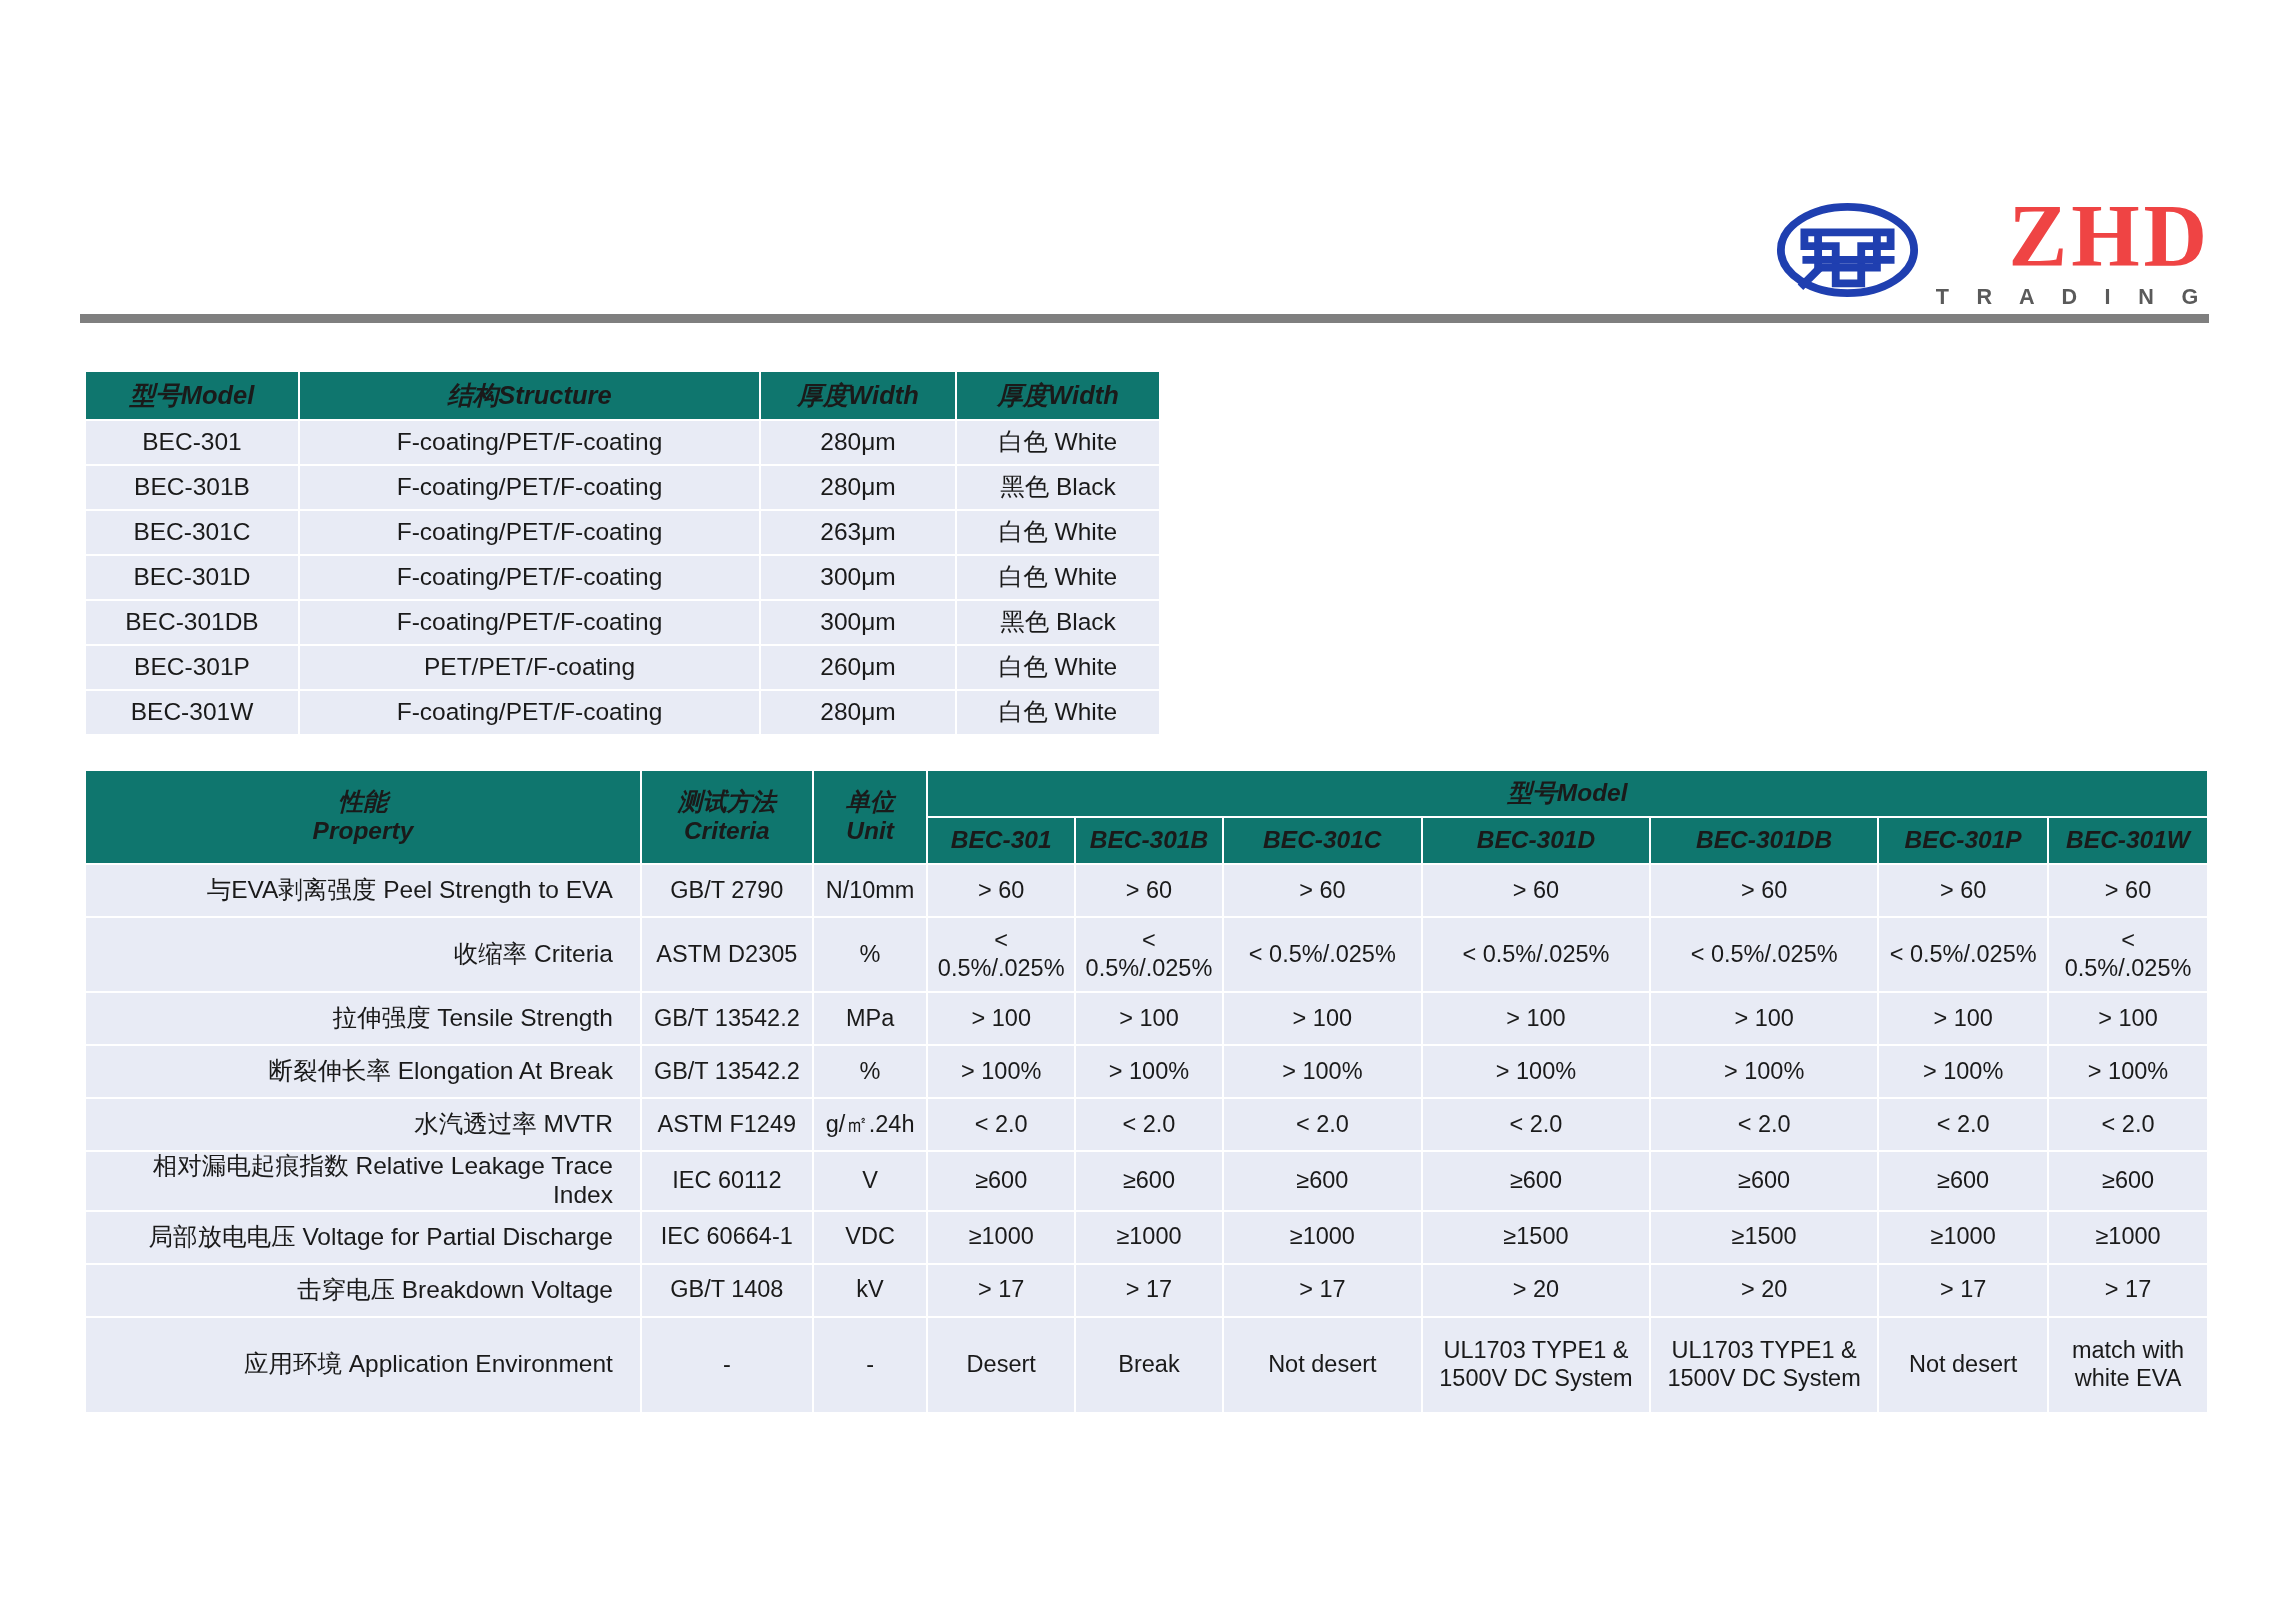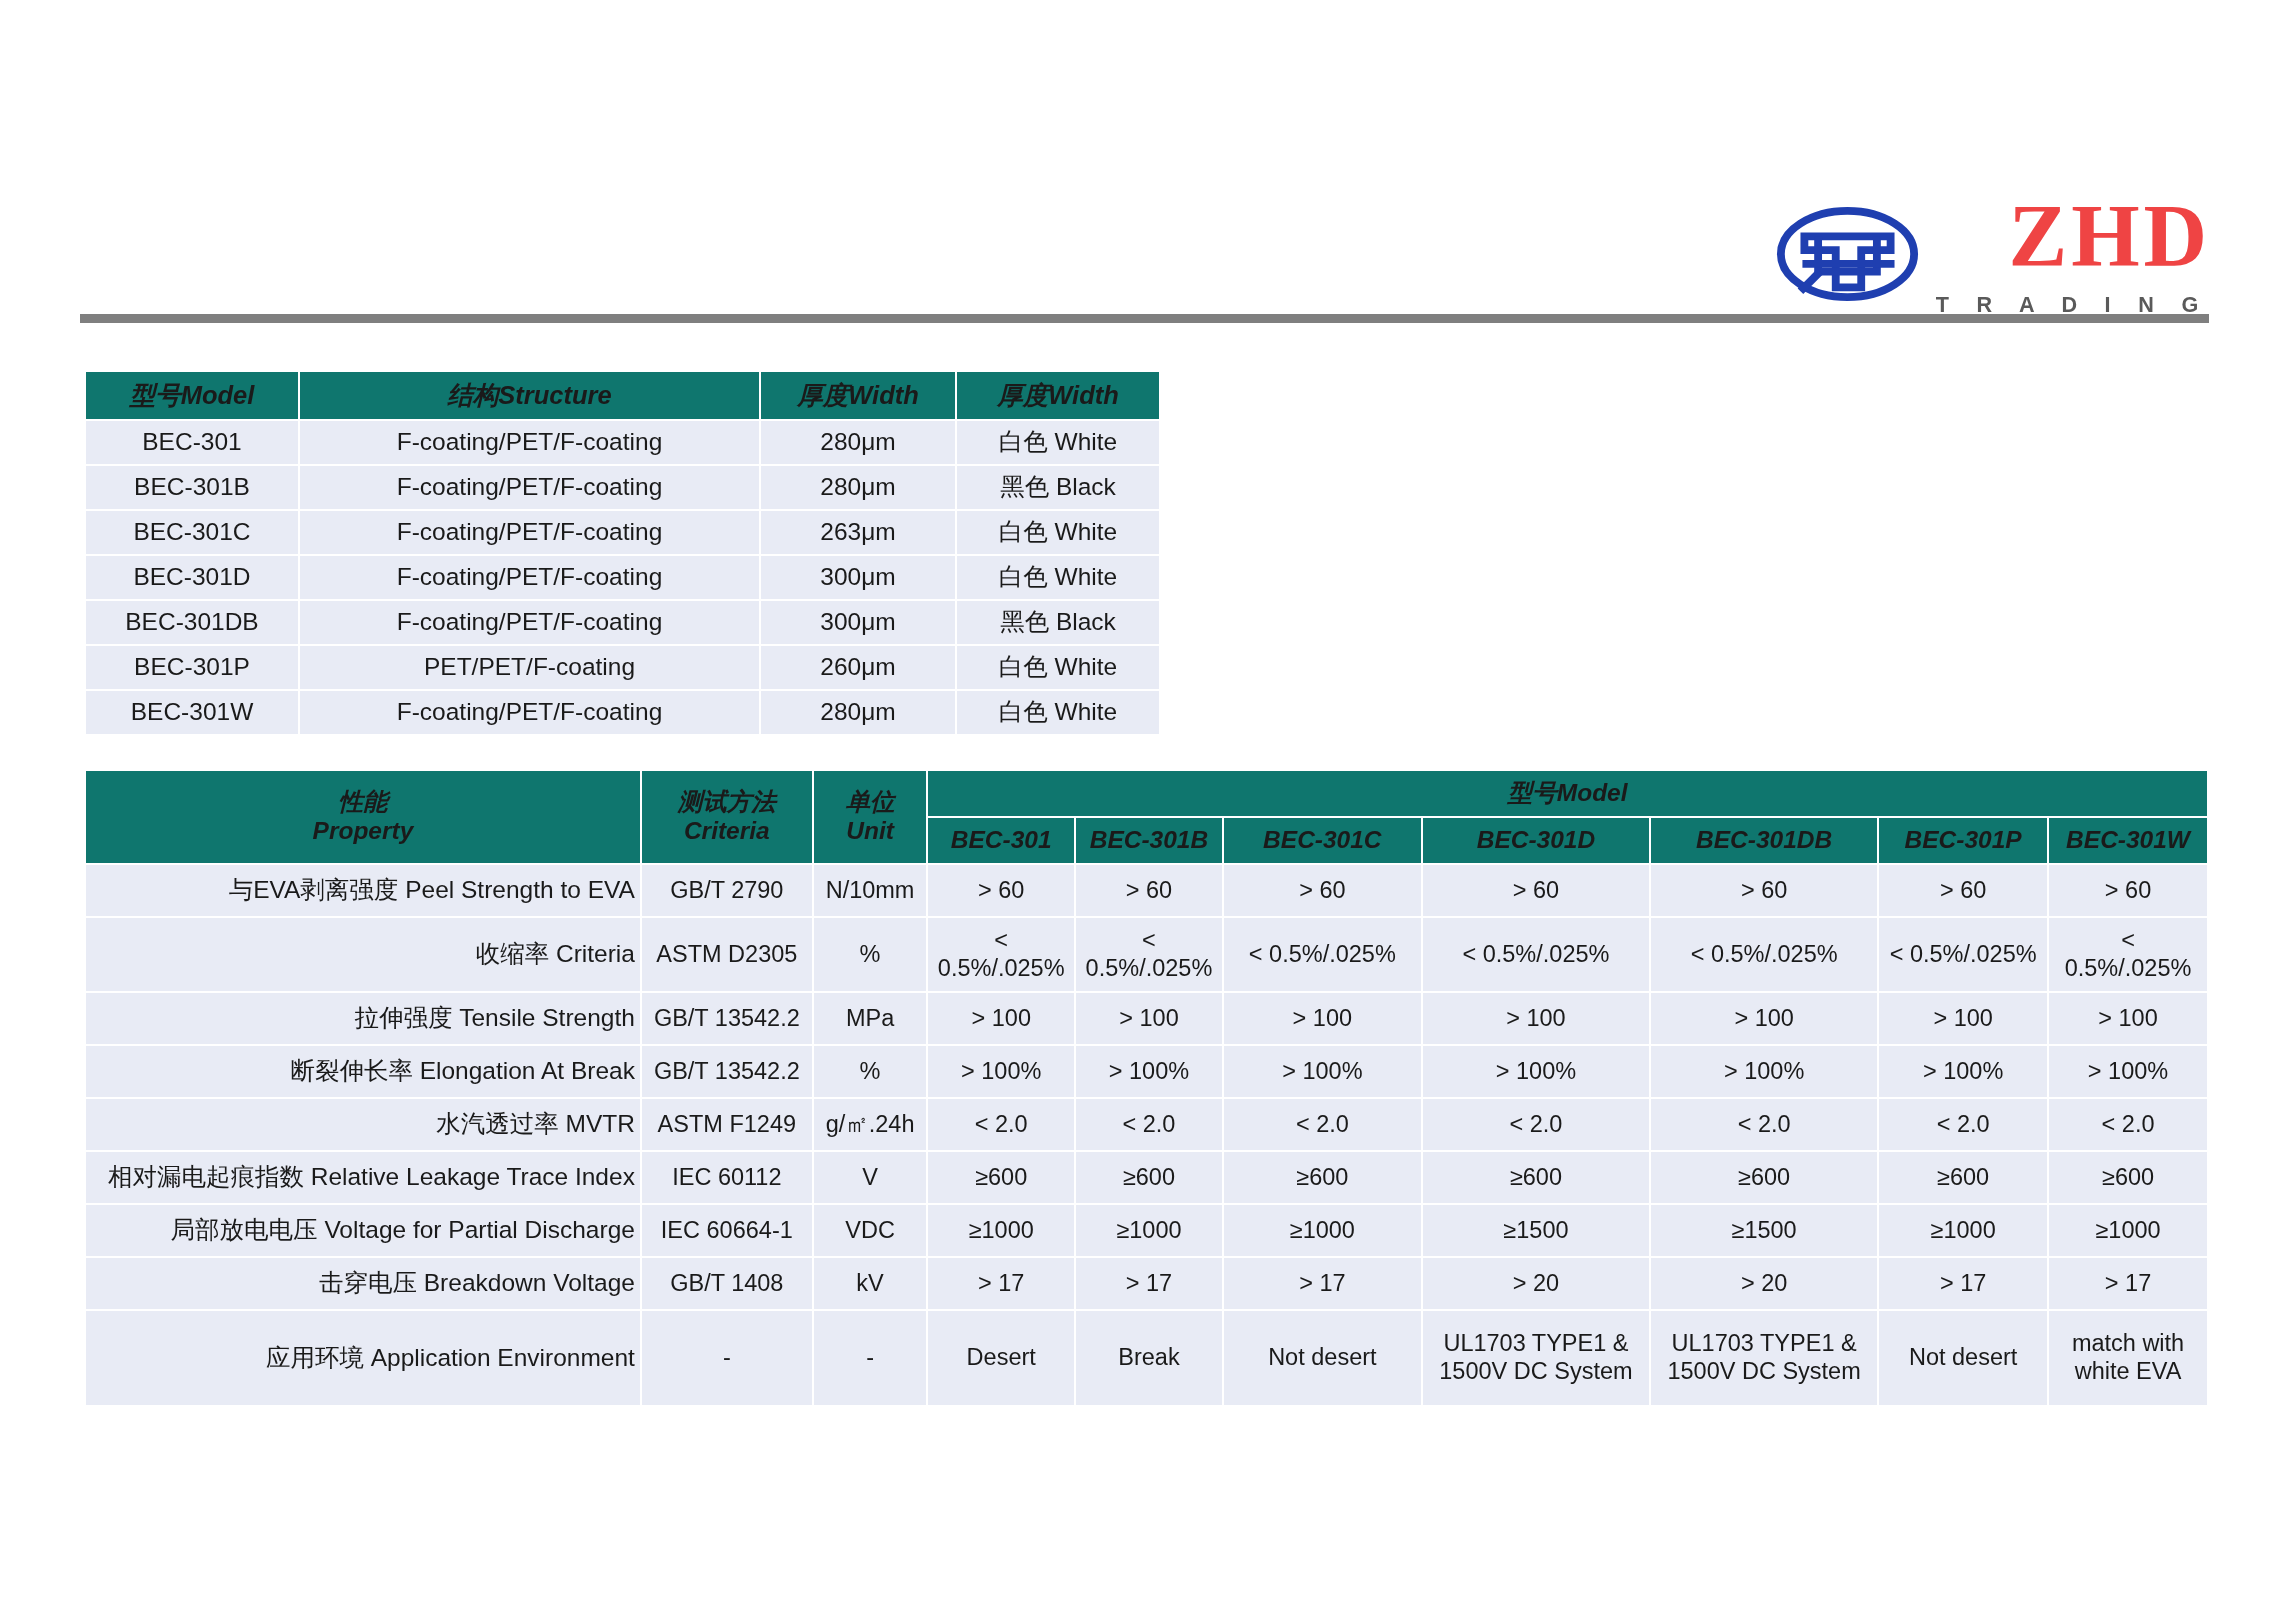--- a/index.html
+++ b/index.html
@@ -49,21 +49,21 @@
     font-size: 88px;
     letter-spacing: 3.9px;
     color: #ef4444;
   }
   .logo-sub {
     font-family: "Liberation Sans", sans-serif;
     font-weight: bold;
     font-size: 21.6px;
     letter-spacing: 10.8px;
     color: #5a5a5a;
-    margin-top: 14px;
+    margin-top: 6px;
     margin-right: 2px;
   }
   .header-rule {
     position: absolute;
     left: 80px;
     top: 314px;
     width: 2129px;
     height: 8.8px;
     background: #7f7f7f;
   }
@@ -112,21 +112,21 @@
     top: 769px;
     width: 2125px;
   }
   #table2 { width: 2125px; }
   #table2 th { font-size: 24.5px; }
   #table2 .hdr-tall { height: 80px; }
   #table2 .hdr-short { height: 45px; }
   #table2 td { height: 51px; font-size: 23.5px; }
   #table2 td.prop {
     text-align: right;
-    padding-right: 5px;
+    padding-right: 27px;
     font-size: 24.5px;
   }
   #table2 tr.tall td { height: 73px; }
   #table2 tr.app td { height: 94px; }
 
   #table2 .c-prop  { width: 551px; }
   #table2 .c-crit  { width: 169px; }
   #table2 .c-unit  { width: 112px; }
   #table2 .c-v1    { width: 145px; }
   #table2 .c-v2    { width: 145px; }

